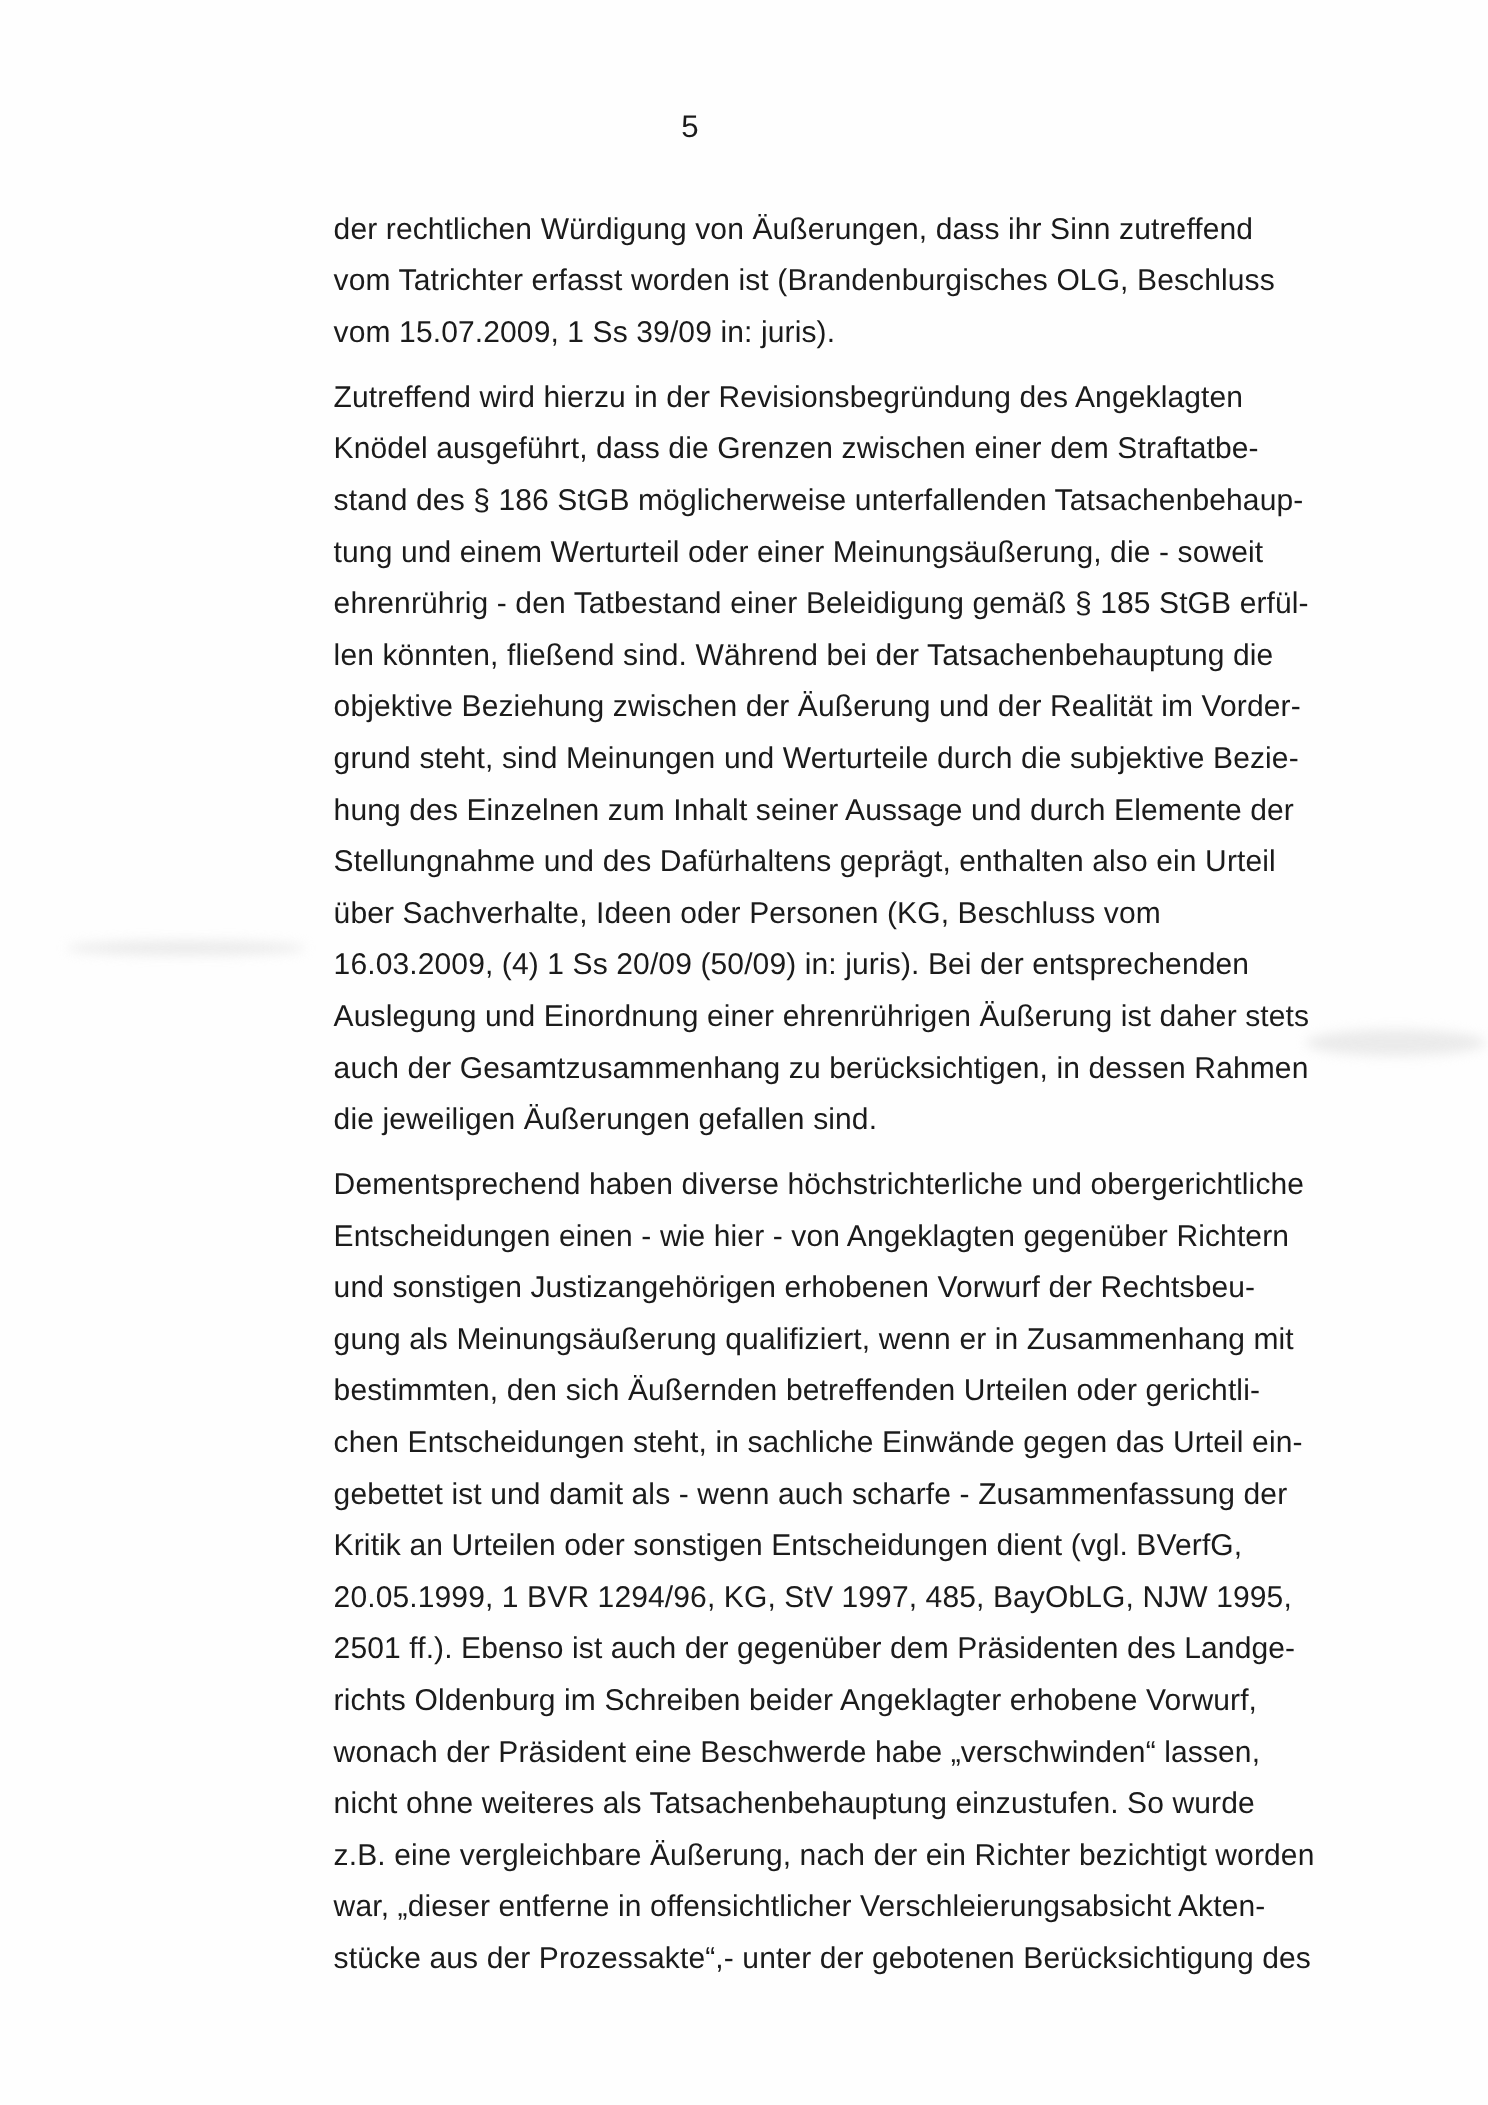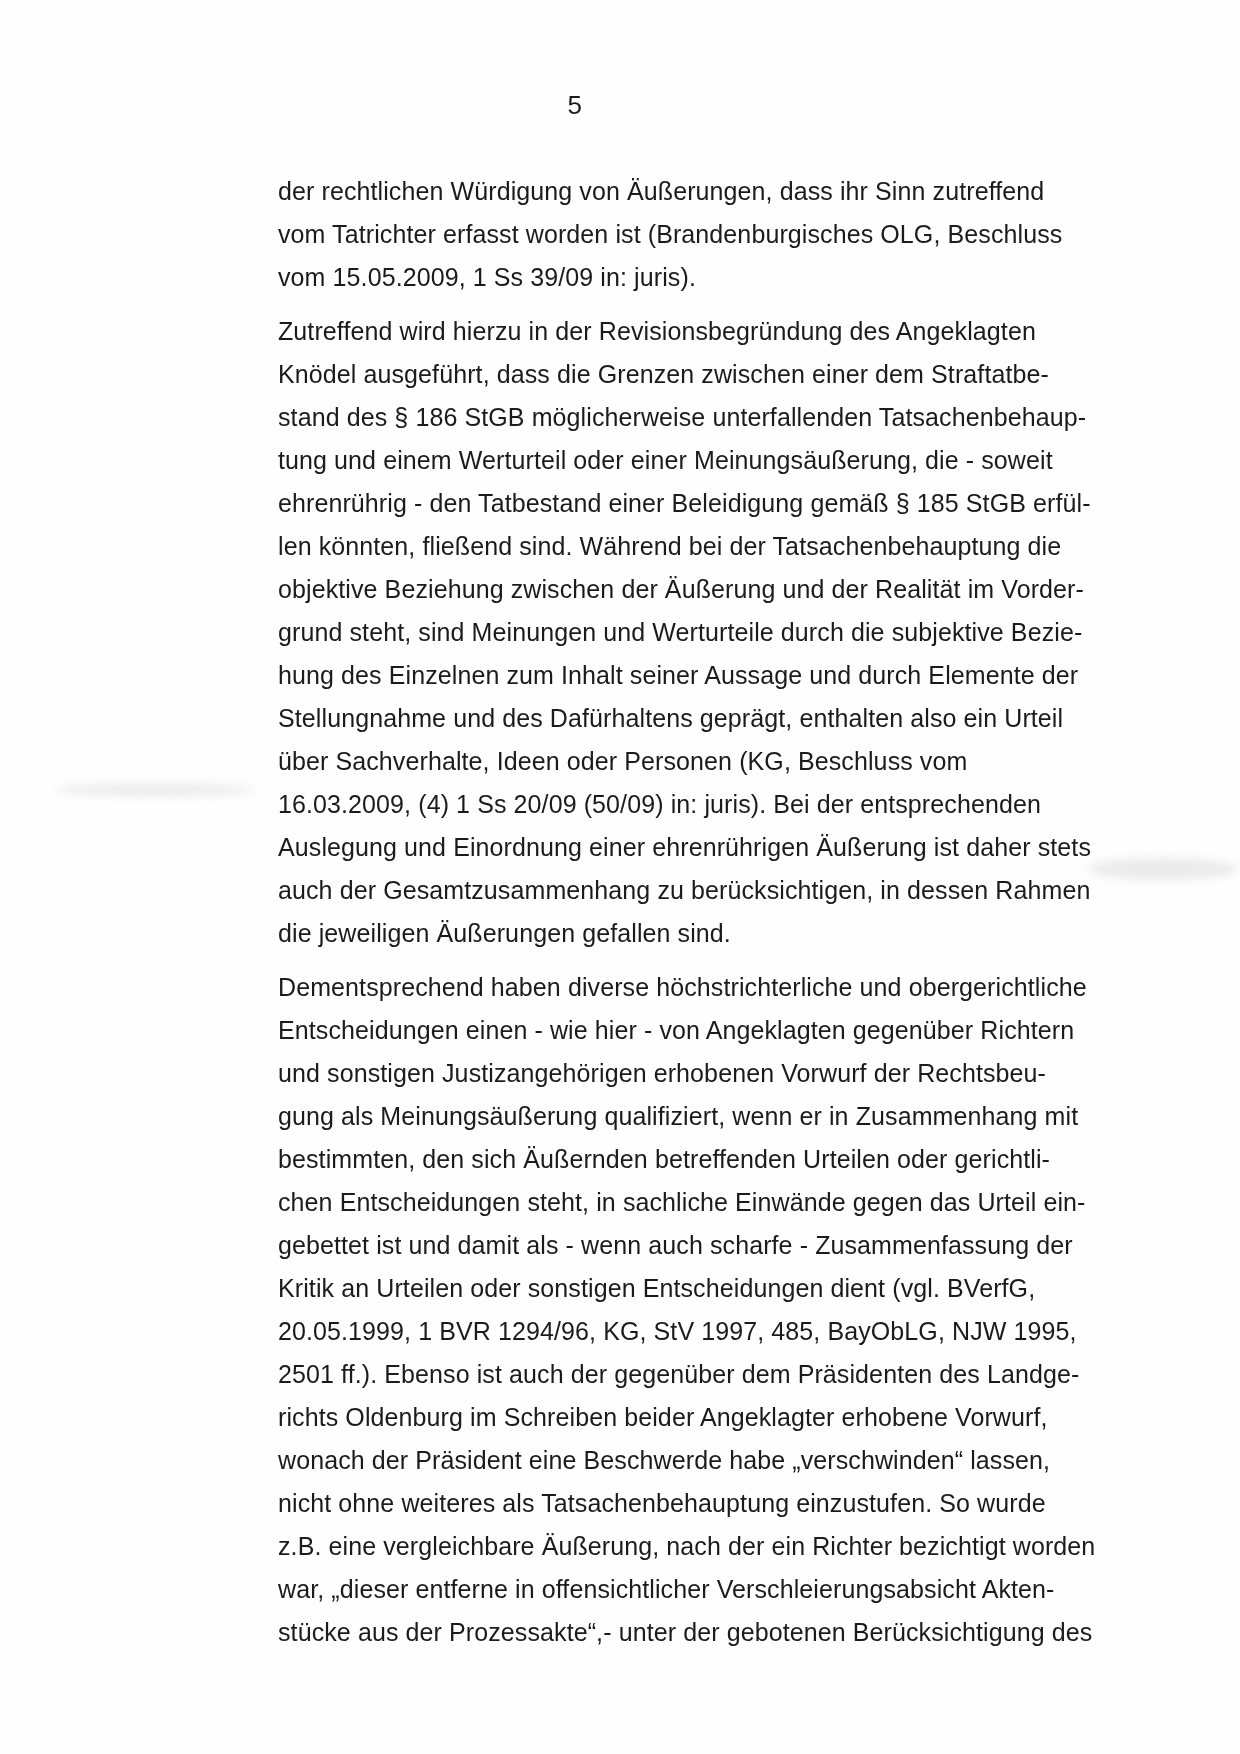--- a/index.html
+++ b/index.html
@@ -65,21 +65,21 @@
 </head>
 <body>
 
 <div class="page">
 
   <div class="page-number">5</div>
 
   <div class="text-block">
     <p>der rechtlichen Würdigung von Äußerungen, dass ihr Sinn zutreffend
 vom Tatrichter erfasst worden ist (Brandenburgisches OLG, Beschluss
-vom 15.05.2009, 1 Ss 39/09 in: juris).</p>
+vom 15.07.2009, 1 Ss 39/09 in: juris).</p>
     <p>Zutreffend wird hierzu in der Revisionsbegründung des Angeklagten
 Knödel ausgeführt, dass die Grenzen zwischen einer dem Straftatbe-
 stand des § 186 StGB möglicherweise unterfallenden Tatsachenbehaup-
 tung und einem Werturteil oder einer Meinungsäußerung, die - soweit
 ehrenrührig - den Tatbestand einer Beleidigung gemäß § 185 StGB erfül-
 len könnten, fließend sind. Während bei der Tatsachenbehauptung die
 objektive Beziehung zwischen der Äußerung und der Realität im Vorder-
 grund steht, sind Meinungen und Werturteile durch die subjektive Bezie-
 hung des Einzelnen zum Inhalt seiner Aussage und durch Elemente der
 Stellungnahme und des Dafürhaltens geprägt, enthalten also ein Urteil

